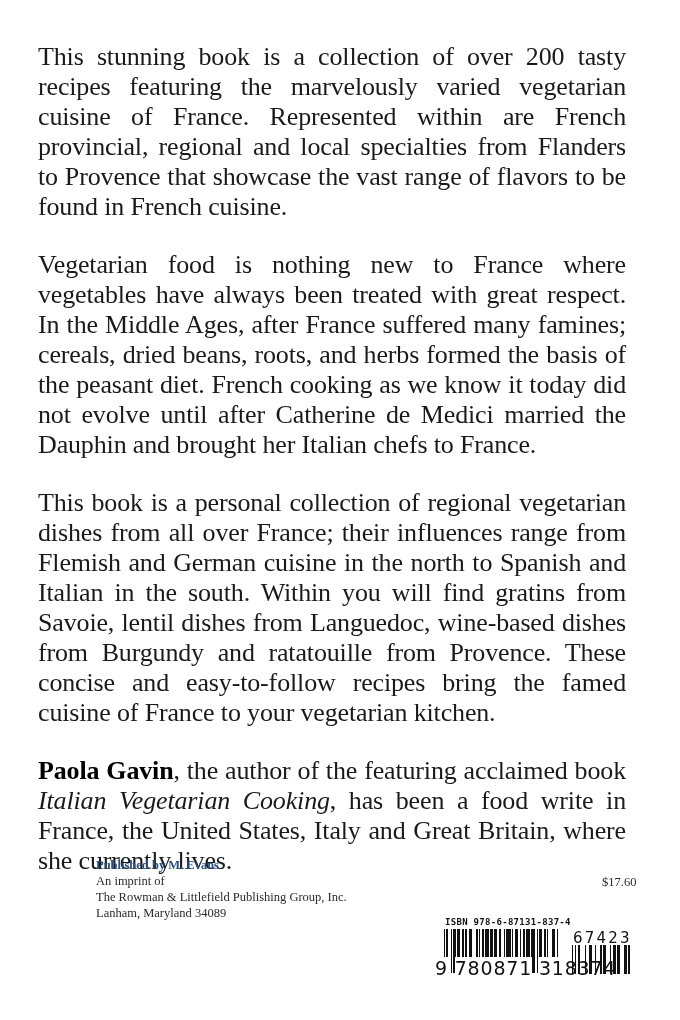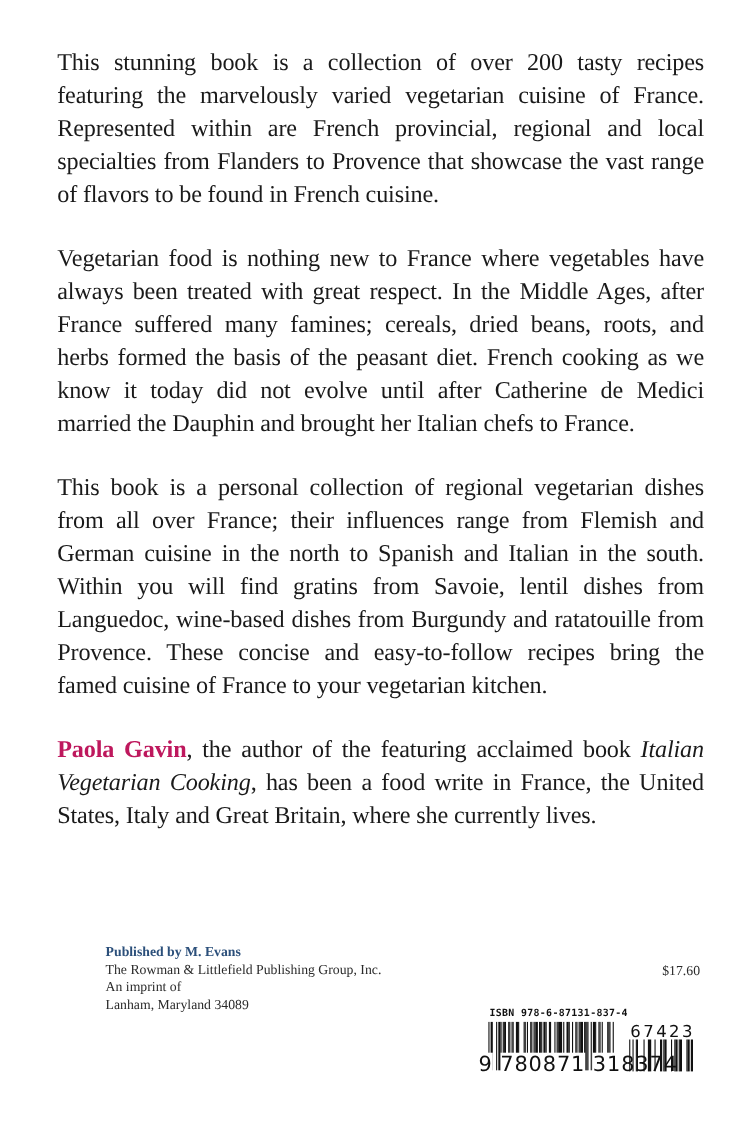--- a/index.html
+++ b/index.html
@@ -3,26 +3,26 @@
 <meta charset="utf-8">
 <style>
   html, body { margin: 0; padding: 0; }
   body {
     width: 680px; height: 1020px; background: #ffffff;
     position: relative; overflow: hidden;
     font-family: "Liberation Serif", "DejaVu Serif", serif;
     color: #1a1a1a;
   }
   .body-text {
-    position: absolute; left: 52px; top: 42px; width: 588px;
-    font-size: 22px; line-height: 30px;
+    position: absolute; left: 38px; top: 42px; width: 588px;
+    font-size: 26px; line-height: 30px;
     text-align: justify; letter-spacing: -0.15px;
   }
   .body-text p { margin: 0 0 28px 0; }
-  .author-name { color: #be185d; font-weight: bold; }
+  .author-name { color: #000000; font-weight: bold; }
   .book-title { font-style: italic; }
 
   .publisher {
     position: absolute; left: 48px; top: 857px;
     font-size: 12.5px; line-height: 16px; color: #2a2a2a;
   }
   .publisher .pub-line { white-space: nowrap; margin-left: 48px; }
   .publisher .pub-by { color: #2b4f7a; font-weight: bold; }
   .publisher .distributed {
     margin-top: 6px; font-variant: small-caps; font-size: 12.5px; letter-spacing: 0.1px;
@@ -58,22 +58,22 @@
 
 <div class="body-text">
   <p>This stunning book is a collection of over 200 tasty recipes featuring the marvelously varied vegetarian cuisine of France. Represented within are French provincial, regional and local specialties from Flanders to Provence that showcase the vast range of flavors to be found in French cuisine.</p>
   <p>Vegetarian food is nothing new to France where vegetables have always been treated with great respect. In the Middle Ages, after France suffered many famines; cereals, dried beans, roots, and herbs formed the basis of the peasant diet. French cooking as we know it today did not evolve until after Catherine de Medici married the Dauphin and brought her Italian chefs to France.</p>
   <p>This book is a personal collection of regional vegetarian dishes from all over France; their influences range from Flemish and German cuisine in the north to Spanish and Italian in the south.  Within you will find gratins from Savoie, lentil dishes from Languedoc, wine-based dishes from Burgundy and ratatouille from Provence. These concise and easy-to-follow recipes bring the famed cuisine of France to your vegetarian kitchen.</p>
   <p><span class="author-name">Paola Gavin</span><span>, the author of the featuring acclaimed book </span><span class="book-title">Italian Vegetarian Cooking</span><span>, has been a food write in France, the United States, Italy and Great Britain, where she currently lives.</span></p>
 </div>
 
 <div class="publisher">
   <div class="pub-line pub-by">Published by M. Evans</div>
+  <div class="pub-line">An imprint of</div>
   <div class="pub-line">The Rowman &amp; Littlefield Publishing Group, Inc.</div>
-  <div class="pub-line">An imprint of</div>
   <div class="pub-line">Lanham, Maryland 34089</div>
 </div>
 
 <div class="price">$17.60</div>
 
 <div class="barcode-area">
   <div class="isbn-text">ISBN 978-6-87131-837-4</div>
   <div class="bars-main" id="bars-main">
       <div class="bar" style="width: 1.17526px;"></div>
       <div class="gap" style="width: 1.17526px;"></div>

